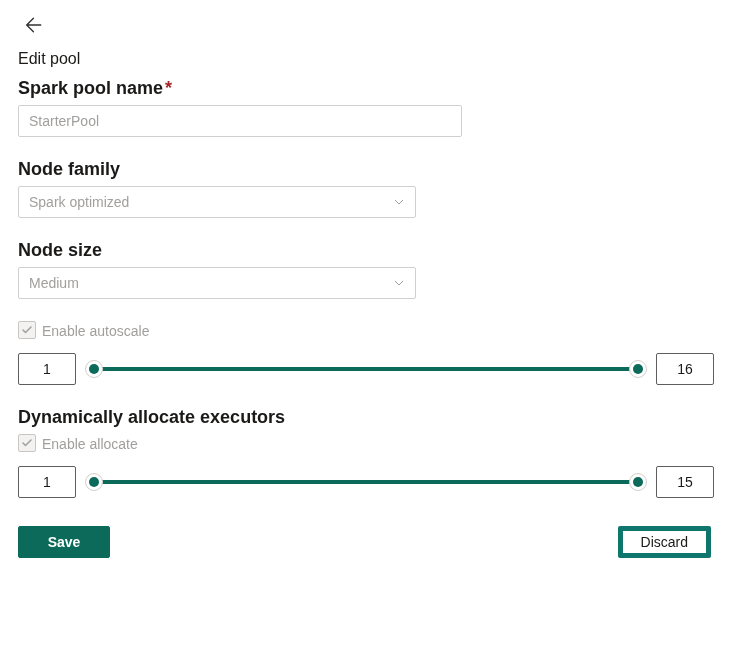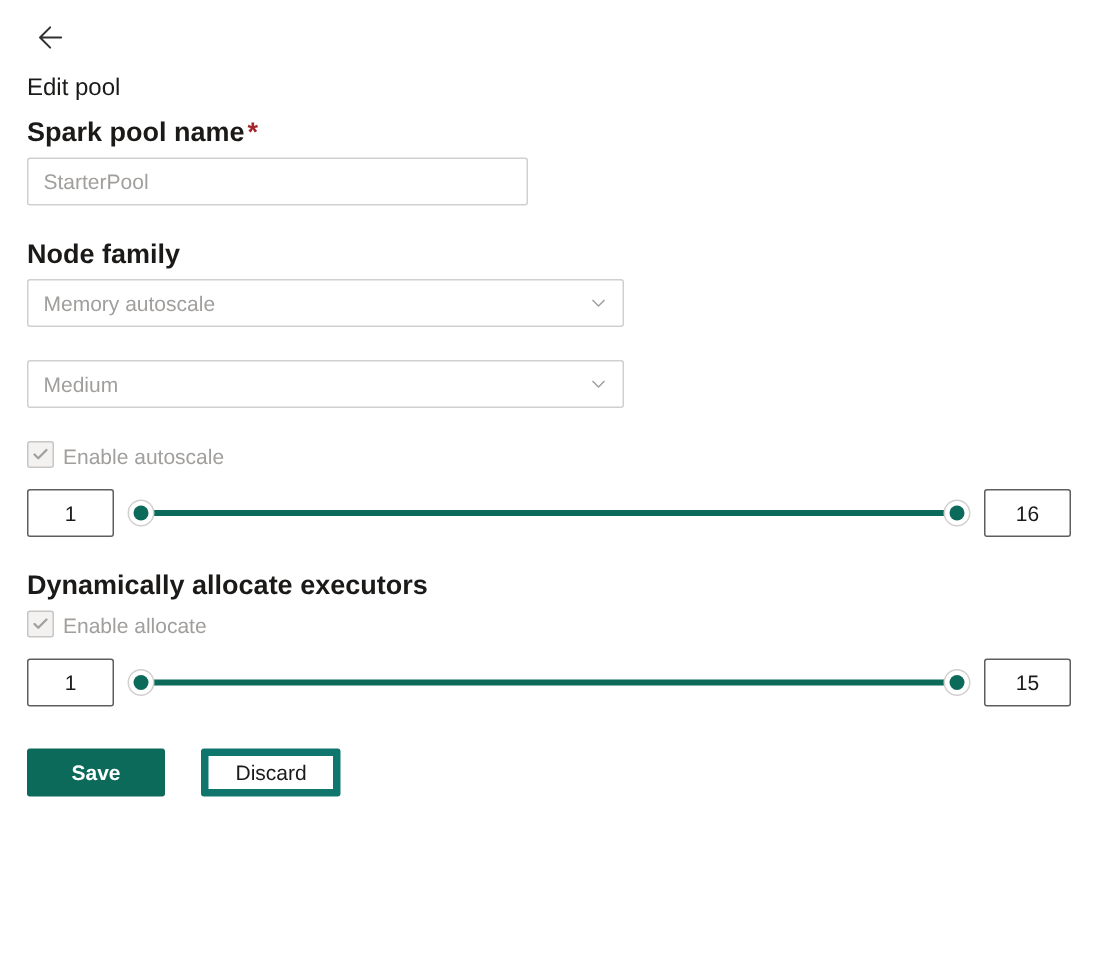--- a/index.html
+++ b/index.html
@@ -35,21 +35,21 @@
       font-size: 18px;
       font-weight: 600;
       color: #1b1a19;
       margin-bottom: 6px;
     }
     .required-star {
       color: #a4262c;
       margin-left: 2px;
     }
     .text-input {
-      width: 334px;
+      width: 444px;
       height: 32px;
       border: 1px solid #d2d0ce;
       border-radius: 2px;
       padding: 0 10px;
       font-size: 14px;
       color: #323130;
       background: #fff;
     }
     .text-input:disabled, .select-box.disabled {
       color: #a19f9d;
@@ -150,22 +150,23 @@
       content: "";
       width: 10px;
       height: 10px;
       border-radius: 50%;
       background: #0b6a5a;
     }
     .slider-thumb.left { left: -3px; }
     .slider-thumb.right { right: -3px; }
     .button-row {
       display: flex;
-      gap: 24px;
+      gap: 12px;
       margin-top: 28px;
+      justify-content: space-between;
     }
     .btn {
       height: 32px;
       min-width: 92px;
       padding: 0 18px;
       border-radius: 2px;
       font-size: 14px;
       cursor: pointer;
       border: 1px solid transparent;
     }
@@ -201,31 +202,32 @@
   <div class="field-label">
     <span>Spark pool name</span><span class="required-star">*</span>
   </div>
   <input class="text-input" type="text" disabled="" value="StarterPool" style="">
 </div>
 
 
 <div class="field-group">
   <div class="field-label">Node family</div>
   <div class="select-box disabled">
-    <span>Memory autoscale</span>
+    <span>Spark optimized</span>
     <span class="chevron">
       <svg width="10" height="10" viewBox="0 0 10 10">
           <path d="M1 3l4 4 4-4" stroke="#a19f9d" stroke-width="1" fill="none"></path>
         </svg>
     </span>
   </div>
 </div>
 
 
 <div class="field-group">
+  <div class="field-label">Node size</div>
   <div class="select-box disabled">
     <span>Medium</span>
     <span class="chevron">
       <svg width="10" height="10" viewBox="0 0 10 10">
           <path d="M1 3l4 4 4-4" stroke="#a19f9d" stroke-width="1" fill="none"></path>
         </svg>
     </span>
   </div>
 </div>
 

